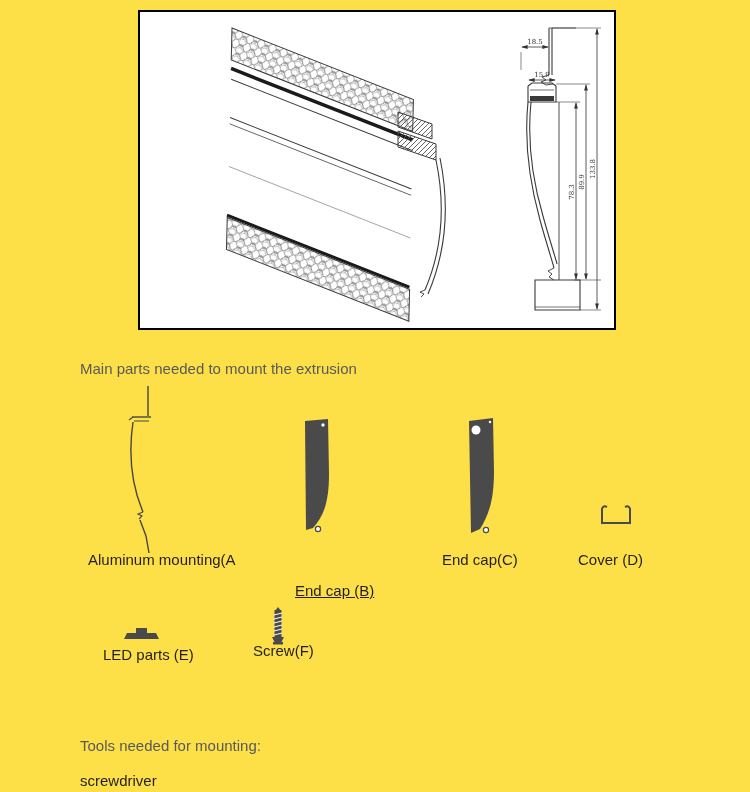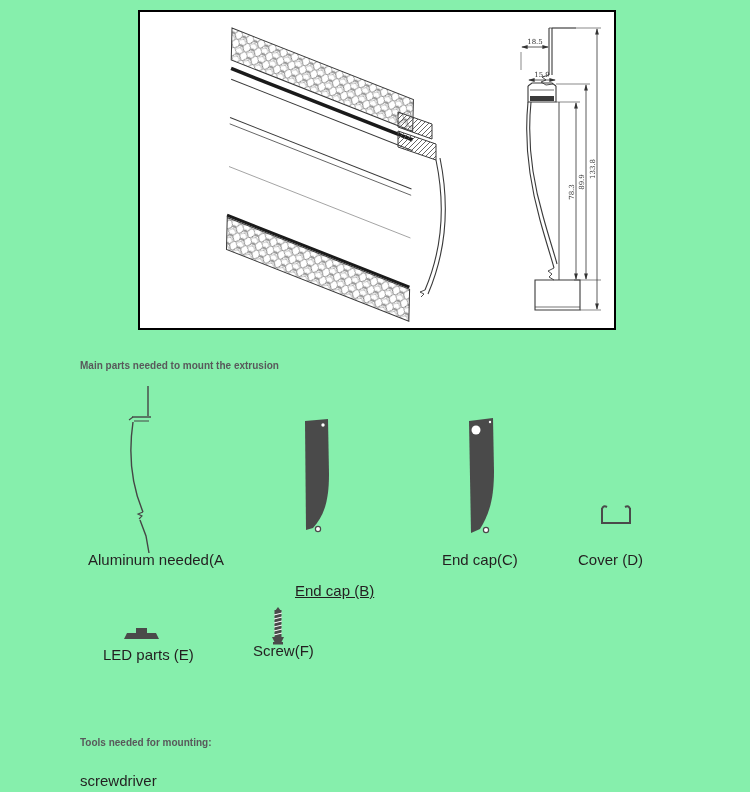--- a/index.html
+++ b/index.html
@@ -1,25 +1,25 @@
 <!DOCTYPE html>
 <html><head>
 <meta charset="utf-8">
 <style>
   html,body{margin:0;padding:0;background:#ffffff;}
   .page{
-    position:relative;width:750px;height:792px;background:#86efac;
+    position:relative;width:750px;height:792px;background:#fde047;
     font-family:"Liberation Sans",sans-serif;overflow:hidden;
   }
   .draw-box{
     position:absolute;left:138px;top:10px;width:474px;height:316px;
     border:2px solid #000;background:#fff;
   }
   .section-heading{
-    position:absolute;font-size:10px;font-weight:bold;color:#58595b;
+    position:absolute;font-size:15px;font-weight:normal;color:#58595b;
     white-space:nowrap;
   }
   .part-label{
     position:absolute;font-size:15px;color:#231f20;white-space:nowrap;
   }
   .plain-text{
     position:absolute;font-size:15px;color:#231f20;white-space:nowrap;margin-top:10px;
   }
   .part-fig{position:absolute;}
   svg{display:block;}
@@ -162,21 +162,21 @@
   <div class="part-fig" style="left:598px;top:502px;">
     <svg width="36" height="26" viewBox="0 0 36 26">
       <g fill="none" stroke="#4a4a4a" stroke-width="2">
         <path d="M4,7 q1,-4 5,-2"></path>
         <path d="M32,7 q-1,-4 -5,-2"></path>
         <path d="M4,6 V21 H32 V6"></path>
       </g>
     </svg>
   </div>
 
-  <div class="part-label" style="left:88px;top:551px;">Aluminum needed(A</div>
+  <div class="part-label" style="left:88px;top:551px;">Aluminum mounting(A</div>
   <div class="part-label" style="left:295px;top:582px;text-decoration:underline;">End cap (B)</div>
   <div class="part-label" style="left:442px;top:551px;">End cap(C)</div>
   <div class="part-label" style="left:578px;top:551px;text-align:right;">Cover (D)</div>
 
   <div class="part-fig" style="left:123px;top:623px;">
     <svg width="38" height="18" viewBox="0 0 38 18">
       <path d="M1,16 L4,10 H13 V5 H24 V10 H33 L36,16 Z" fill="#4a4a4a"></path>
     </svg>
   </div>
 

